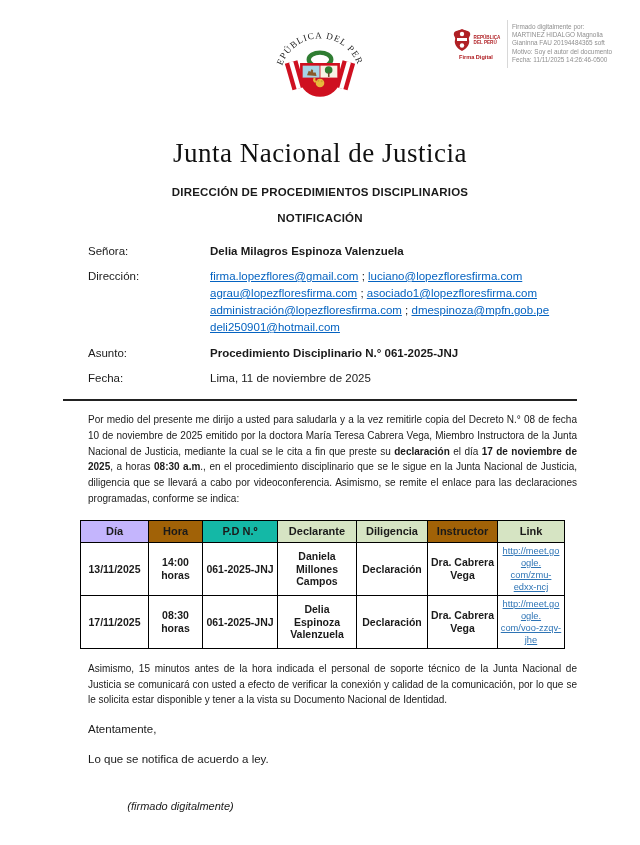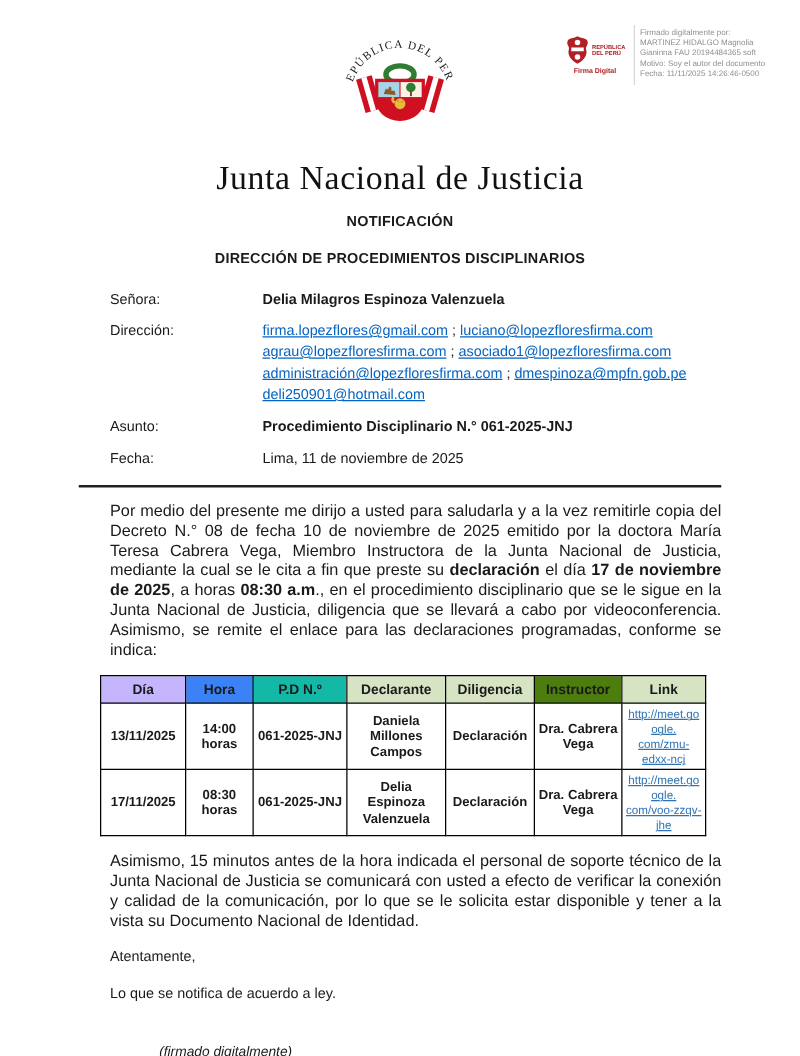--- a/index.html
+++ b/index.html
@@ -23,38 +23,38 @@
     background:#fff;
   }
   .stamp-left { width:62px; display:flex; flex-direction:column; align-items:center; justify-content:center; padding:1px 2px; }
   .stamp-seal-row { display:flex; align-items:center; gap:2px; }
   .stamp-seal-text { font-size:4.6px; line-height:5.2px; color:#b02025; font-weight:bold; }
   .stamp-caption { font-size:5.6px; color:#b02025; font-weight:bold; margin-top:2px; }
   .stamp-right { flex:1; border-left:1px solid #d8d8d8; padding:3px 0 0 4px; }
   .stamp-line { display:block; font-size:6.4px; line-height:8.2px; color:#8f8f8f; white-space:nowrap; }
   
   .org-title {
-    text-align:center; margin-top:0;
+    text-align:center; margin-top:12px;
     font-family:"Liberation Serif", serif;
     font-size:27px; font-weight:400; letter-spacing:0.5px; color:#111;
   }
   .sub-head { text-align:center; font-size:11.5px; font-weight:bold; letter-spacing:0.2px; }
   .sub-head.direction { margin-top:17px; }
   .sub-head.doctype  { margin-top:14px; }
   
   .fields { margin:19px 0 0 25px; }
   .field-row { display:grid; grid-template-columns:122px 1fr; margin-bottom:9px; font-size:11.5px; line-height:16px; }
   .field-value.bold { font-weight:bold; }
   .email-list a, .doc-link { color:#0563c1; text-decoration:underline; }
   .email-list div { line-height:17px; }
   .field-row.mt { margin-top:7px; }
   
   .rule { border:none; border-top:2px solid #222; margin:13px 0 11px 0; }
   .para {
-    margin-left:25px; font-size:13px; line-height:15.8px; text-align:justify;
+    margin-left:25px; font-size:10px; line-height:15.8px; text-align:justify;
   }
   .para .b { font-weight:bold; }
   .para-simple { margin-left:25px; font-size:11.5px; line-height:15.8px; }
   .p2 { margin-top:12px; }
   .p3 { margin-top:14px; }
   .p4 { margin-top:14px; }
   
   table.schedule {
     border-collapse:collapse; table-layout:fixed;
     margin:13px 0 0 17px; width:484px;
@@ -139,22 +139,22 @@
 
         <circle cx="60" cy="75" r="5" fill="#e8b93c"></circle>
         <path d="M55 74 q-3 -2 -1 -5" stroke="#e8b93c" stroke-width="2.4" fill="none"></path>
         <circle cx="58" cy="72.5" r="1.1" fill="#caa22f"></circle>
         <circle cx="62" cy="73" r="1.1" fill="#caa22f"></circle>
       </g>
     </svg>
   </div>
 
   <div class="org-title">Junta Nacional de Justicia</div>
+  <div class="sub-head direction">DIRECCIÓN DE PROCEDIMIENTOS DISCIPLINARIOS</div>
   <div class="sub-head doctype">NOTIFICACIÓN</div>
-  <div class="sub-head direction">DIRECCIÓN DE PROCEDIMIENTOS DISCIPLINARIOS</div>
 
   <div class="fields">
     <div class="field-row">
       <div class="field-label">Señora:</div>
       <div class="field-value bold">Delia Milagros Espinoza Valenzuela</div>
     </div>
     <div class="field-row">
       <div class="field-label">Dirección:</div>
       <div class="field-value email-list">
           <div><a href="#" class="doc-link" style="color: rgb(5, 99, 193);">firma.lopezflores@gmail.com</a><span> ; </span><a href="#" class="doc-link" style="color: rgb(5, 99, 193);">luciano@lopezfloresfirma.com</a></div>
@@ -183,25 +183,25 @@
         <col class="c2">
         <col class="c3">
         <col class="c4">
         <col class="c5">
         <col class="c6">
         <col class="c7">
     </colgroup>
     <thead>
       <tr>
           <th style="background: #c4b5fd; text-align: center;">Día</th>
-          <th style="background: #3b82f6;">Hora</th>
+          <th style="background: #a16207;">Hora</th>
           <th style="background: #14b8a6;">P.D N.º</th>
           <th style="background: rgb(214, 228, 195);">Declarante</th>
           <th style="background: rgb(214, 228, 195);">Diligencia</th>
-          <th style="background: #4d7c0f; margin-top: 48px;">Instructor</th>
+          <th style="background: #a16207; margin-top: 48px;">Instructor</th>
           <th style="background: rgb(214, 228, 195);">Link</th>
         </tr>
     </thead>
     <tbody>
         <tr>
           <td>13/11/2025</td>
           <td>14:00 horas</td>
           <td>061-2025-JNJ</td>
           <td>Daniela Millones Campos</td>
           <td>Declaración</td>

